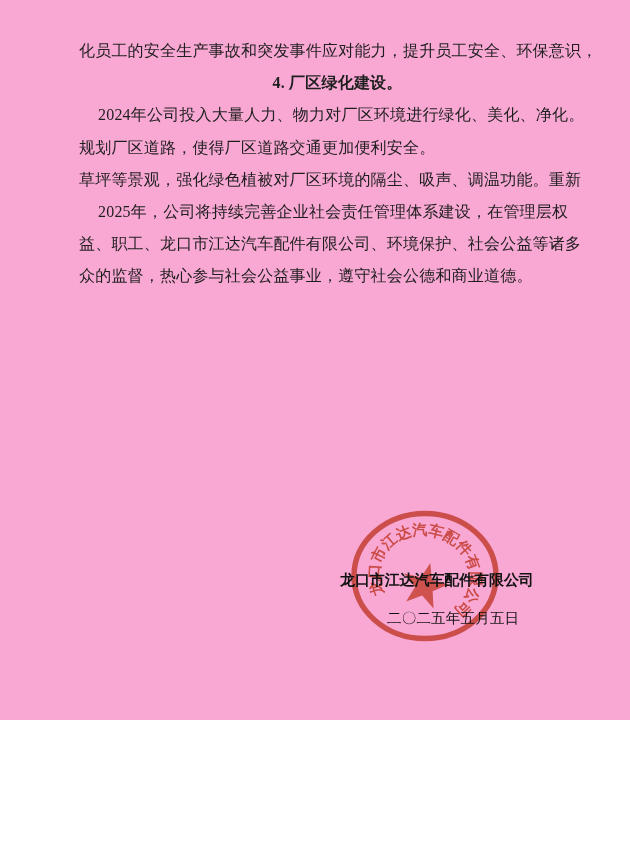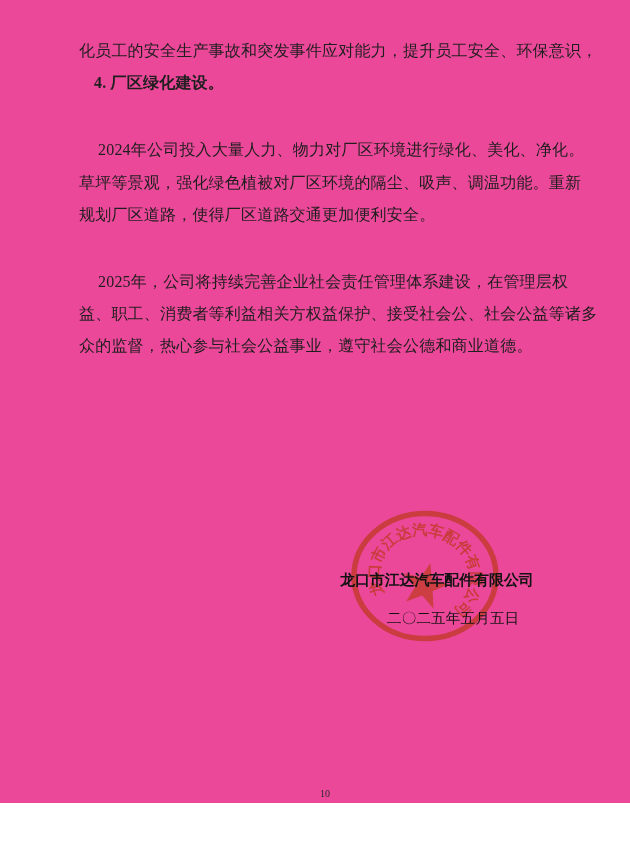--- a/index.html
+++ b/index.html
@@ -1,38 +1,38 @@
 <!DOCTYPE html>
 <html><head>
 <meta charset="utf-8">
 <style>
   * { margin: 0; padding: 0; box-sizing: border-box; }
   html, body { background: #ffffff; }
   .page {
     position: relative;
     width: 630px;
-    height: 803px;
-    background: #ec4899;
+    height: 720px;
+    background: #f9a8d4;
     overflow: hidden;
     font-family: "Liberation Serif", "DejaVu Serif", serif;
   }
   .text-flow {
     position: absolute;
     left: 79px;
     top: 35px;
     width: 502px;
     font-size: 16px;
     line-height: 32.2px;
     color: #1e1e1e;
     letter-spacing: 0.2px;
   }
   .line { white-space: nowrap; }
   .bold { font-weight: bold; }
-  .indent-head { padding-left: 15px; }
-  .indent-para { padding-left: 19px; margin-top: 35px; }
+  .indent-head { padding-left: 15px; text-align: center; }
+  .indent-para { padding-left: 19px; }
   .seal {
     position: absolute;
     left: 340px;
     top: 500px;
     width: 170px;
     height: 155px;
     z-index: 1;
     opacity: 0.88;
   }
   .seal text {
@@ -71,24 +71,24 @@
 </style>
 </head>
 <body>
 
 <div class="page">
 
   <div class="text-flow">
     <div class="line">化员工的安全生产事故和突发事件应对能力，提升员工安全、环保意识，</div>
     <div class="line bold indent-head">4. 厂区绿化建设。</div>
     <div class="line indent-para">2024年公司投入大量人力、物力对厂区环境进行绿化、美化、净化。</div>
+    <div class="line">规划厂区道路，使得厂区道路交通更加便利安全。</div>
     <div class="line">草坪等景观，强化绿色植被对厂区环境的隔尘、吸声、调温功能。重新</div>
-    <div class="line">规划厂区道路，使得厂区道路交通更加便利安全。</div>
     <div class="line indent-para">2025年，公司将持续完善企业社会责任管理体系建设，在管理层权</div>
-    <div class="line">益、职工、消费者等利益相关方权益保护、接受社会公、社会公益等诸多</div>
+    <div class="line">益、职工、龙口市江达汽车配件有限公司、环境保护、社会公益等诸多</div>
     <div class="line">众的监督，热心参与社会公益事业，遵守社会公德和商业道德。</div>
   </div>
 
   <svg class="seal" viewBox="0 0 170 155" aria-hidden="true">
     <ellipse cx="85" cy="76" rx="71" ry="62.5" fill="none" stroke="#c23a2b" stroke-width="5.5" opacity="0.92"></ellipse>
     <g transform="rotate(14 85 76)">
       <path id="sealArc" d="M 49.8 102.4 A 46 41 0 1 1 120.2 102.4" fill="none"></path>
       <text font-size="15" fill="#c23a2b" opacity="0.95" text-anchor="middle">
         <textPath href="#sealArc" startOffset="50%">龙口市江达汽车配件有限公司</textPath>
       </text>

